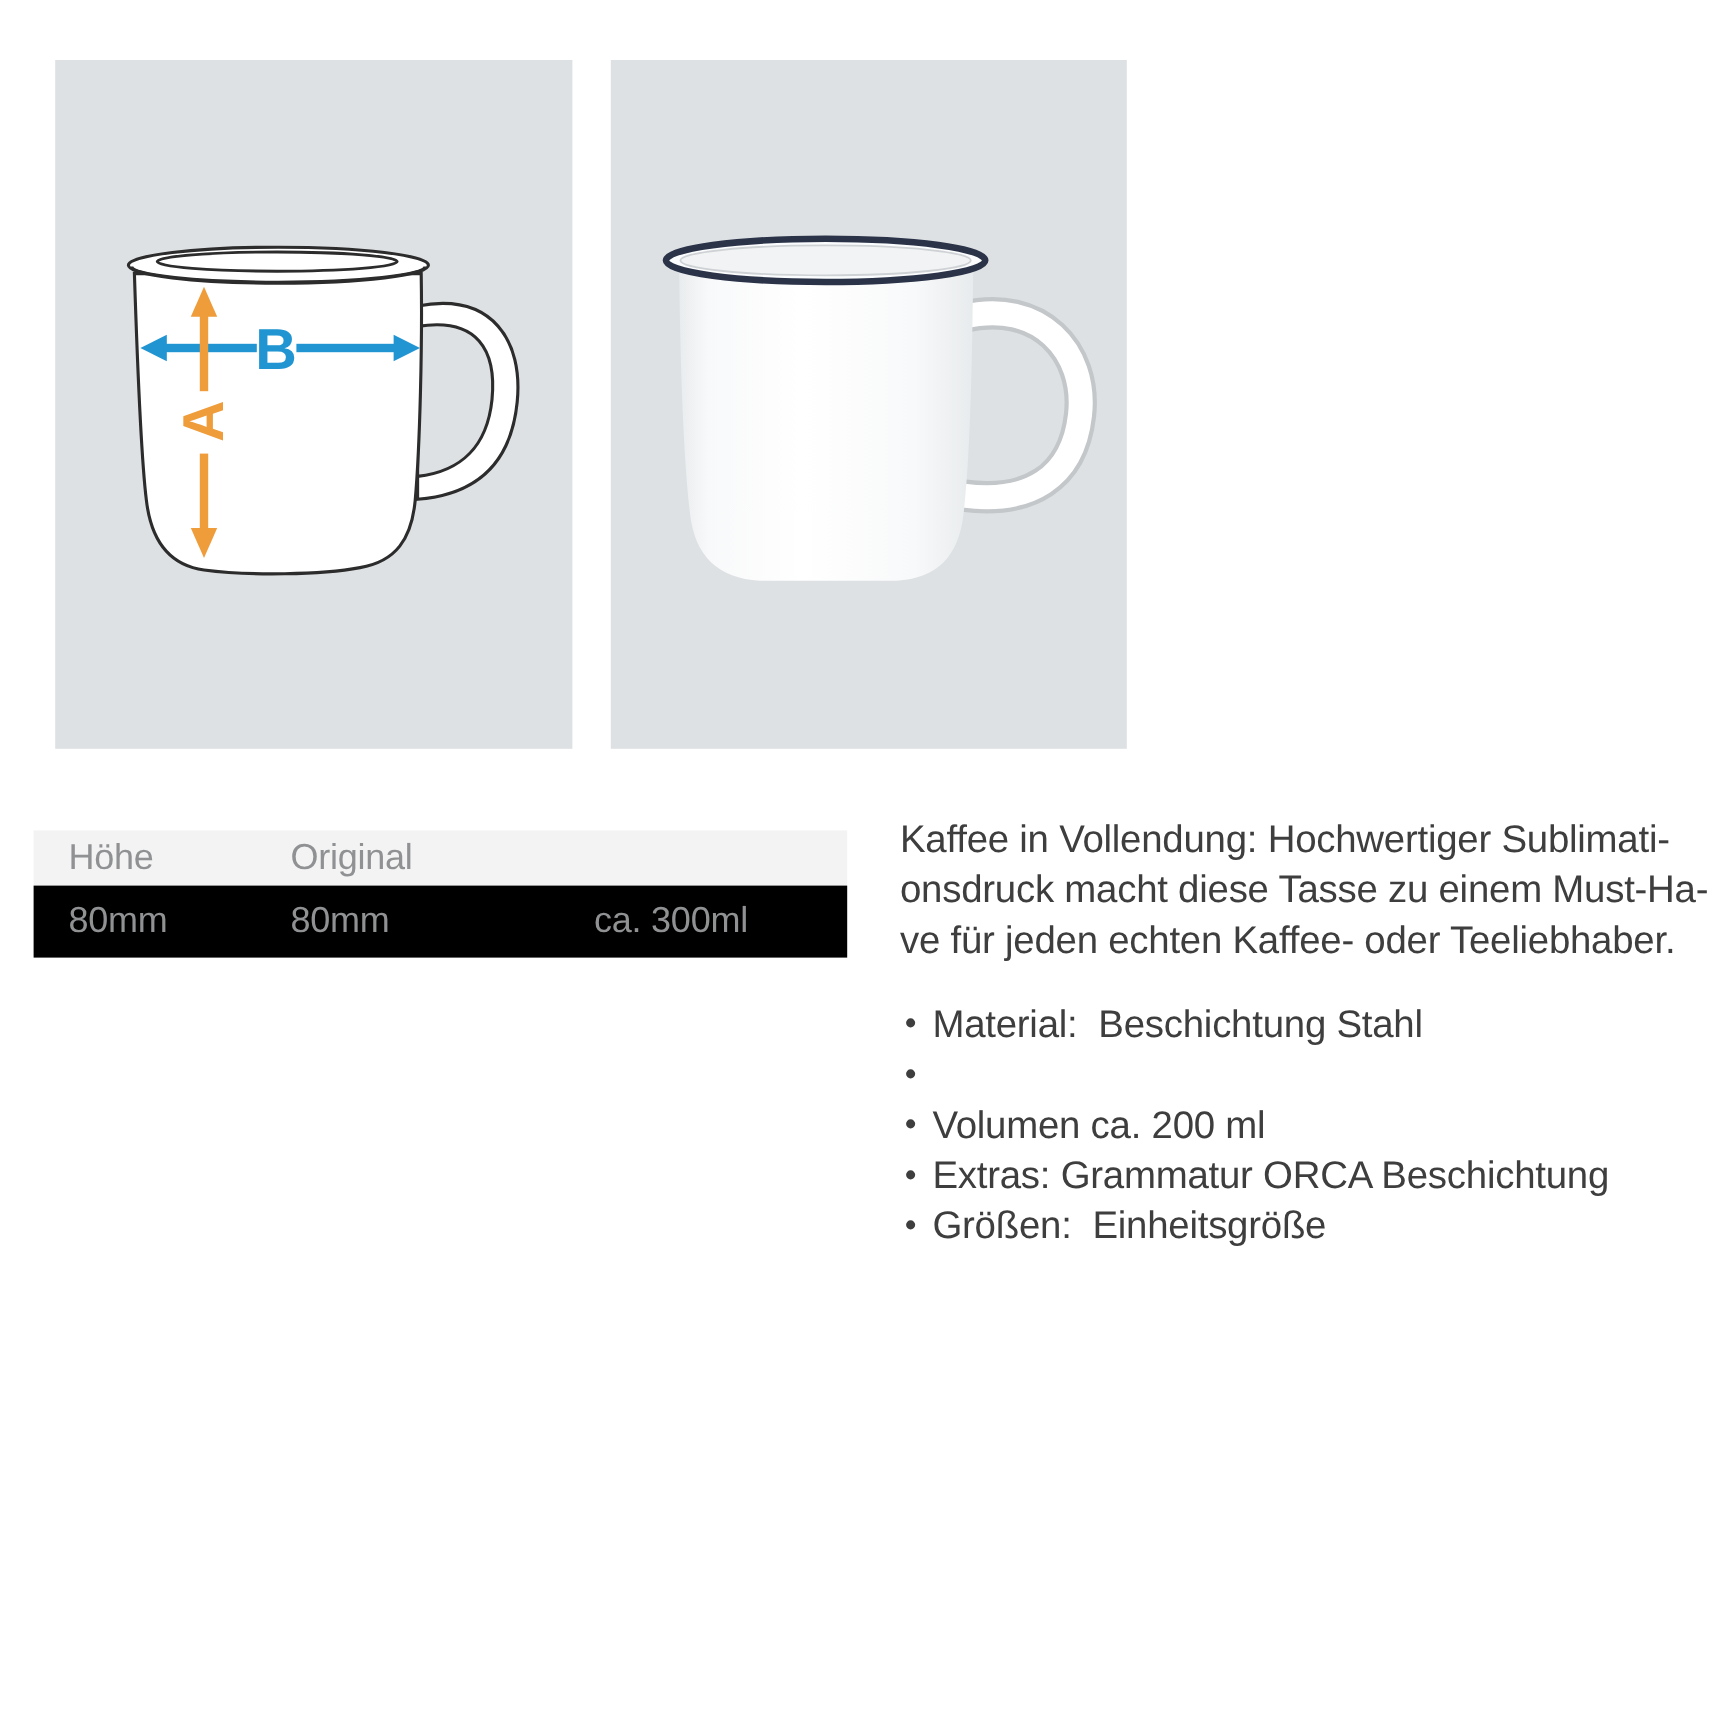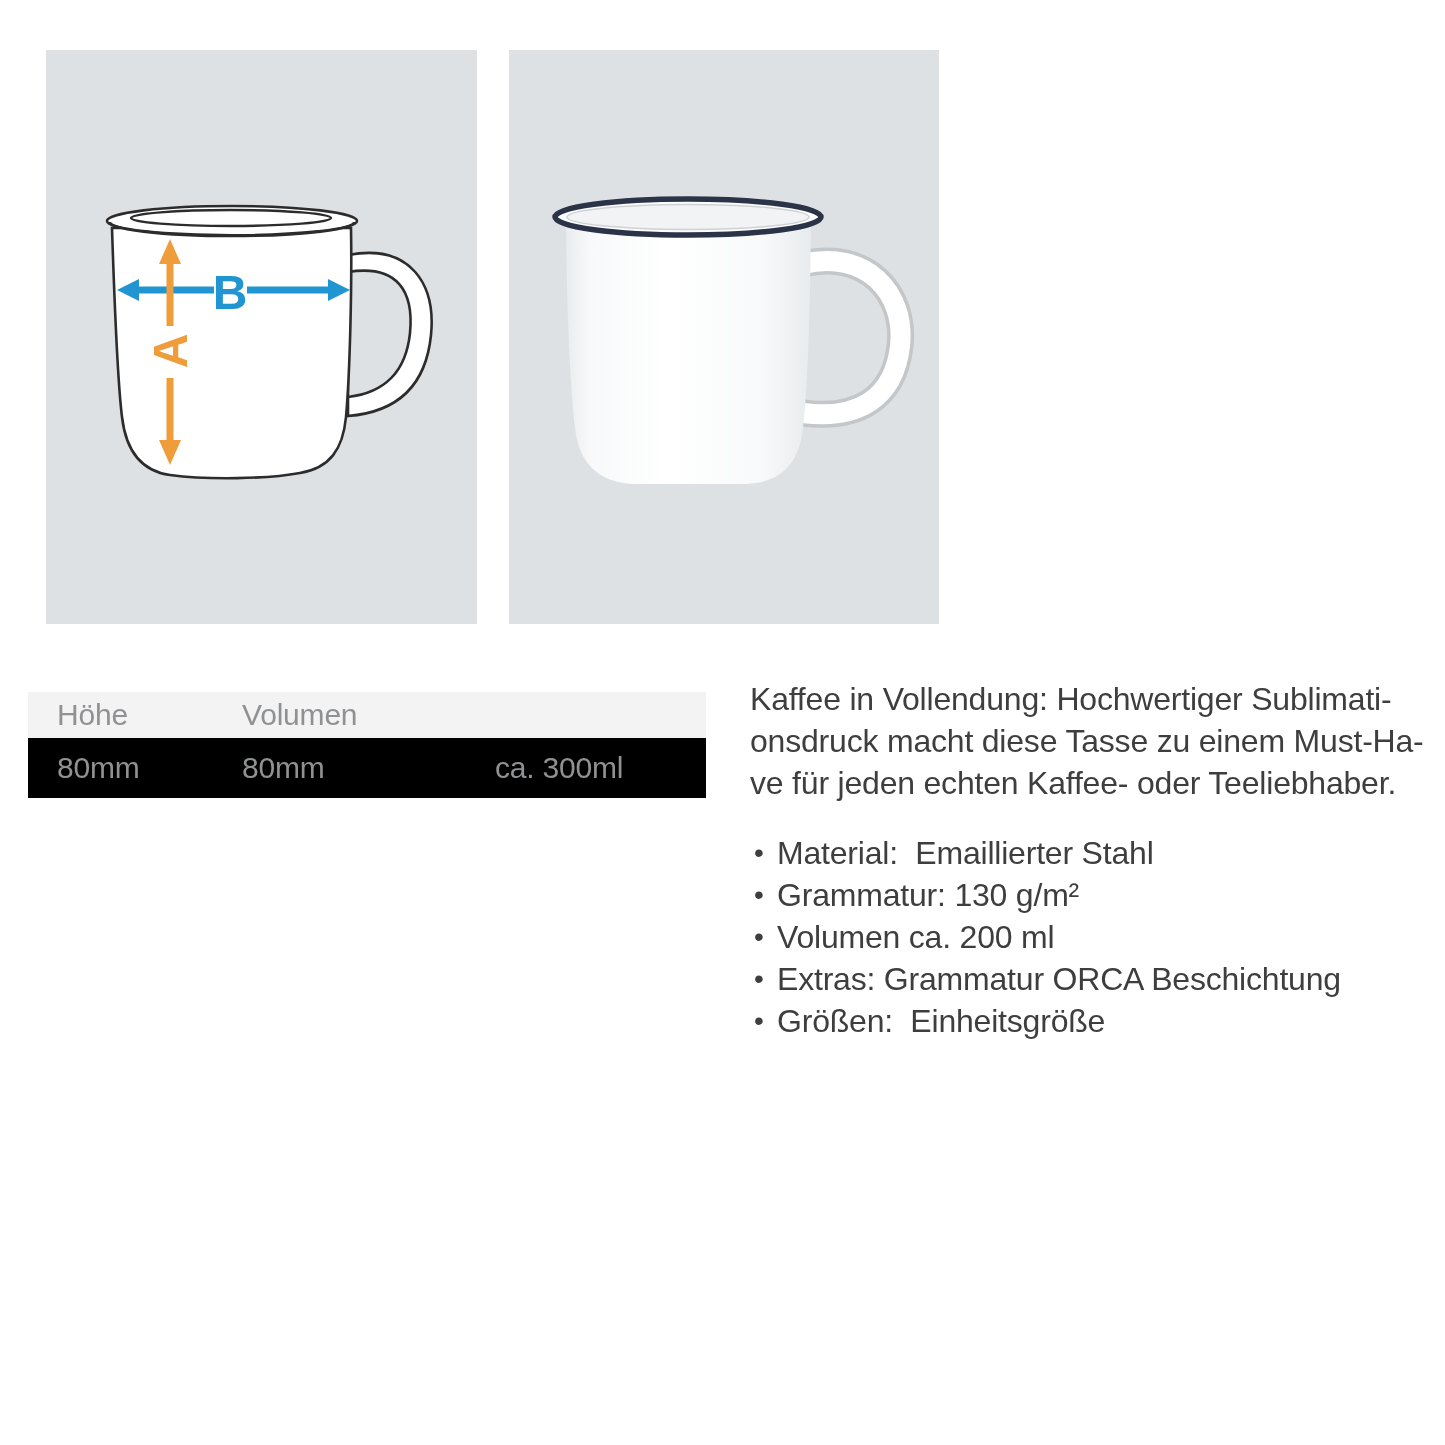--- a/index.html
+++ b/index.html
@@ -119,43 +119,42 @@
       <path d="M 57 175 C 58 265, 61 335, 66 378 C 70 414, 90 432, 124 434 L 238 434 C 272 432, 290 414, 294 378 C 299 335, 301 265, 302 175 Z" fill="url(#bodyGrad)"></path>
 
       <ellipse cx="179" cy="167" rx="133" ry="18" fill="#fbfcfd" stroke="#2b3349" stroke-width="5.5"></ellipse>
       <ellipse cx="179" cy="167" rx="121" ry="12.5" fill="#f1f3f4" stroke="#cfd2d5" stroke-width="1.5"></ellipse>
     </svg>
   </div>
 
   <div class="size-table">
     <div class="size-row header">
       <div class="size-cell c1">Höhe</div>
-      <div class="size-cell c3">Volumen</div>
+      <div class="size-cell c3">Original</div>
     </div>
     <div class="size-row values">
       <div class="size-cell c1">80mm</div>
       <div class="size-cell c2">80mm</div>
       <div class="size-cell c3">ca. 300ml</div>
     </div>
   </div>
 
   <div class="description">
     <p>
       <span class="intro-line">Kaffee in Vollendung: Hochwertiger Sublimati-</span>
       <span class="intro-line">onsdruck macht diese Tasse zu einem Must-Ha-</span>
       <span class="intro-line">ve für jeden echten Kaffee- oder Teeliebhaber.</span>
     </p>
     <ul class="bullet-list">
       <li class="bullet-item">
         <span class="bullet-dot">•</span>
-        <span class="bullet-text">Material:  Emaillierter Stahl</span>
+        <span class="bullet-text">Material:  Beschichtung Stahl</span>
       </li>
       <li class="bullet-item">
         <span class="bullet-dot">•</span>
-        <span class="bullet-text">Grammatur: 130 g/m²</span>
       </li>
       <li class="bullet-item">
         <span class="bullet-dot">•</span>
         <span class="bullet-text">Volumen ca. 200 ml</span>
       </li>
       <li class="bullet-item">
         <span class="bullet-dot">•</span>
         <span class="bullet-text">Extras: Grammatur ORCA Beschichtung</span>
       </li>
       <li class="bullet-item">

